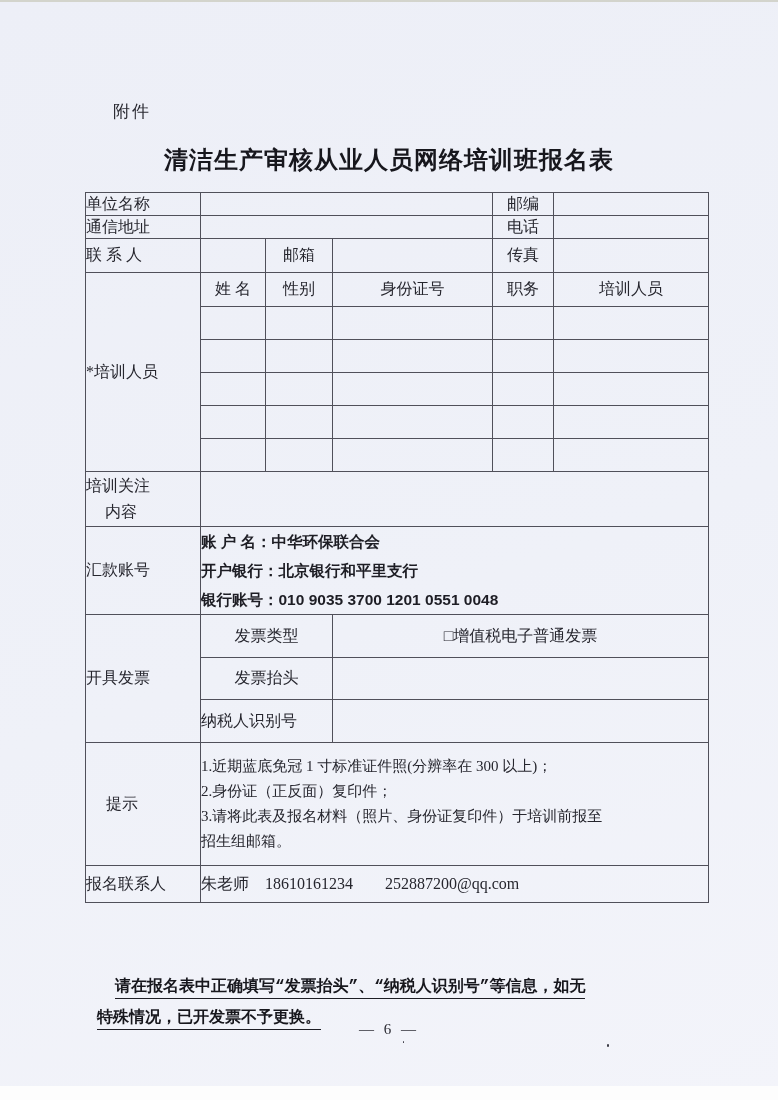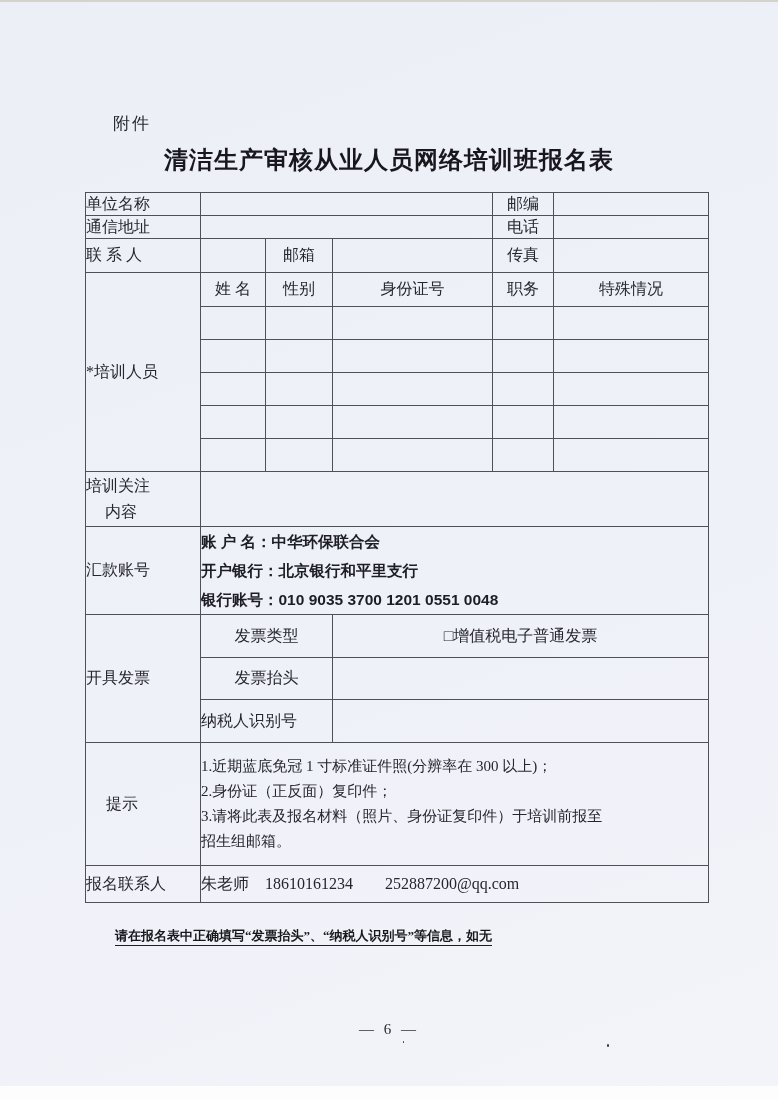--- a/index.html
+++ b/index.html
@@ -1,40 +1,40 @@
 <!DOCTYPE html>
 <html><head>
 <meta charset="utf-8">
 <style>
   html,body{margin:0;padding:0;}
   body{width:778px;height:1100px;background:#ffffff;font-family:"Liberation Serif","DejaVu Serif",serif;}
   .page{position:relative;width:778px;height:1100px;background:linear-gradient(160deg,#edeff7 0%,#eff1f8 55%,#f3f4fa 100%);overflow:hidden;}
   .scan-top-edge{position:absolute;top:0;left:0;width:778px;height:2px;background:#bdbdaa;opacity:.55;}
   .scan-bottom-strip{position:absolute;top:1086px;left:0;width:778px;height:14px;background:#fdfdfd;}
   .speck{position:absolute;background:#3c3c46;border-radius:1px;}
-  .attachment{position:absolute;left:113px;top:112px;font-size:17px;color:#2a2a32;letter-spacing:2px;}
+  .attachment{position:absolute;left:113px;top:100px;font-size:17px;color:#2a2a32;letter-spacing:2px;}
   .title{position:absolute;left:0;top:144px;width:778px;text-align:center;font-size:24px;font-weight:bold;color:#17171d;letter-spacing:1px;font-family:"Liberation Sans","DejaVu Sans",sans-serif;}
   table.doc-table{position:absolute;left:85px;top:192px;width:623px;border-collapse:collapse;table-layout:fixed;}
   table.doc-table td{border:1px solid #50505a;font-size:16px;color:#26262e;vertical-align:middle;padding:0;overflow:hidden;}
   tr.h35{height:23px;} tr.h34{height:34px;} tr.h33{height:33px;}
   tr.h55{height:55px;} tr.h87{height:87px;} tr.h43{height:43px;}
   tr.h42{height:42px;} tr.h123{height:123px;} tr.h37{height:37px;}
   td.lbl{padding-left:11px;text-align:left;}
   td.lbl8{padding-left:8px;text-align:left;margin-top:35px;}
   td.ctr{text-align:center;}
   .lbl4{width:70px;line-height:26px;}
   .lbl4 .l2{text-align:center;}
   td.sub-ctr{text-align:center;}
   td.sub-left{padding-left:6px;text-align:left;}
   td.remit{padding-left:11px;}
   .remit-line{font-weight:bold;font-size:15.5px;line-height:29px;color:#1d1d24;font-family:"Liberation Sans","DejaVu Sans",sans-serif;white-space:nowrap;}
   td.tips{padding:8px 10px 8px 12px;vertical-align:middle;}
   .tips-line{font-size:15px;line-height:25px;color:#26262e;white-space:nowrap;}
   td.signup-val{padding-left:12px;font-size:15.5px;color:#26262e;}
-  .note{position:absolute;left:97px;top:920px;width:585px;font-size:13px;font-weight:bold;color:#17171d;line-height:31px;font-family:Liberation Serif, serif;}
+  .note{position:absolute;left:97px;top:972px;width:585px;font-size:16px;font-weight:bold;color:#17171d;line-height:31px;font-family:Liberation Mono, monospace;}
   .note .line{white-space:nowrap;}
   .note .line.first{text-indent:18px;}
   .note .u{border-bottom:1.5px solid #1d1d24;padding-bottom:2px;}
   .page-number{position:absolute;left:0;top:1021px;width:778px;text-align:center;font-size:15px;color:#2a2a32;letter-spacing:3px;}
 </style>
 </head>
 <body>
 
 <div class="page">
   <div class="scan-top-edge"></div>
@@ -75,21 +75,21 @@
       <td class="ctr">传真</td>
       <td></td>
     </tr>
 
     <tr class="h34">
       <td class="lbl8" rowspan="6">*培训人员</td>
       <td class="ctr">姓 名</td>
       <td class="ctr">性别</td>
       <td class="ctr">身份证号</td>
       <td class="ctr">职务</td>
-      <td class="ctr">特殊情况</td>
+      <td class="ctr">培训人员</td>
     </tr>
     <tr class="h33">
       <td></td>
           <td></td>
           <td></td>
           <td></td>
           <td></td>
     </tr>
     <tr class="h33">
       <td></td>
@@ -165,20 +165,21 @@
 
     <tr class="h37">
       <td class="lbl8">报名联系人</td>
       <td colspan="5" class="signup-val">朱老师　18610161234　　252887200@qq.com</td>
     </tr>
   </tbody>
     </table>
 
   <div class="note">
     <div class="line first"><span class="u">请在报名表中正确填写“发票抬头”、“纳税人识别号”等信息，如无</span></div>
+    <div class="line"><span class="u">特殊情况，已开发票不予更换。</span></div>
   </div>
 
   <div class="page-number">— 6 —</div>
 
   <div class="speck" style="left:607px;top:1044px;width:2px;height:3px;"></div>
   <div class="speck" style="left:403px;top:1041px;width:1px;height:2px;"></div>
   <div class="scan-bottom-strip"></div>
 </div>
 
 </body></html>

